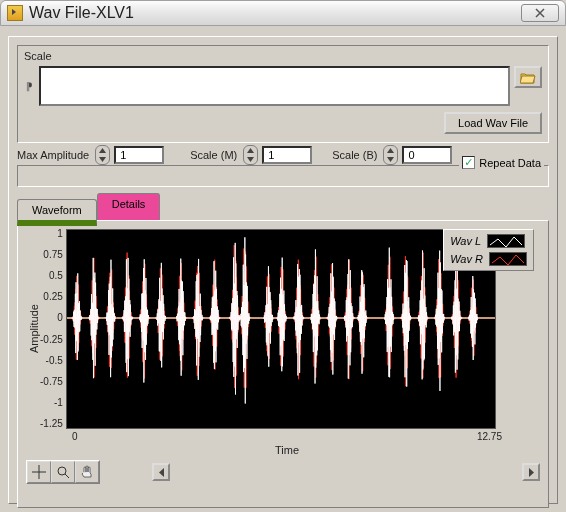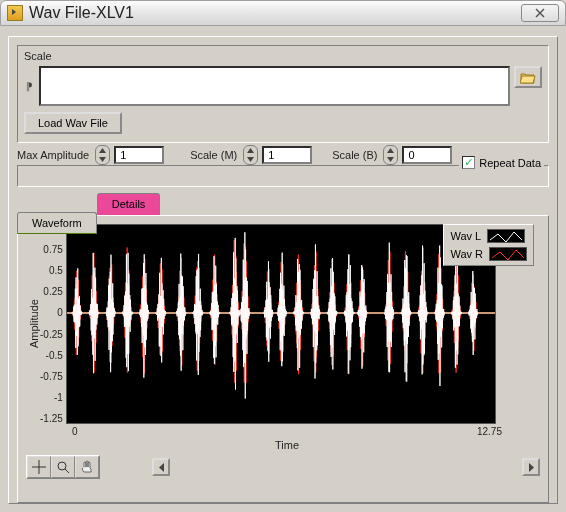--- a/index.html
+++ b/index.html
@@ -91,21 +91,21 @@
     display:flex; align-items:center; justify-content:center;
   }
   .folder-btn svg { width:16px; height:13px; }
   .btn {
     border:2px outset #ddd;
     background:#d4d0c8;
     padding:3px 12px;
     font: inherit;
     cursor:default;
   }
-  .load-row { display:flex; margin-top:6px; }
+  .load-row { display:flex; justify-content:flex-end; margin-top:6px; }
   .ctrl-row {
     display:flex; align-items:center; gap:4px;
     margin-top:2px;
   }
   .ctrl-label { margin-right:2px; color:#222; white-space:nowrap; }
   .stepper {
     display:flex; flex-direction:column;
     border:1px solid #808080;
     background:#d4d0c8;
     border-radius:6px;
@@ -158,22 +158,22 @@
     border:1px solid #808080;
     border-bottom:none;
     background:#ec4899;
     padding:4px 14px;
     font:inherit;
     border-radius:3px 3px 0 0;
     position:relative;
   }
   .tab.active {
     background:#d4d0c8;
-    border-bottom:1px solid #4d7c0f;
-    top:19px;
+    border-bottom:6px solid #4d7c0f;
+    top:6px;
   }
   .tab-content {
     border:1px solid #808080;
     border-left-color:#fff;
     border-top-color:#fff;
     background:#d4d0c8;
     padding:8px;
     position:relative;
     height:288px;
   }
@@ -218,20 +218,21 @@
     width:430px; margin-left:46px;
   }
   .legend-box {
     position:absolute;
     right:14px; top:8px;
     background:#d4d0c8;
     border:1px solid #808080;
     border-top-color:#fff; border-left-color:#fff;
     padding:2px;
     z-index:5;
+    font-style:italic;
   }
   .legend-row {
     display:flex; align-items:center; gap:6px;
     padding:2px 4px;
   }
   .legend-swatch {
     width:38px; height:14px;
     background:#000;
     border:1px solid #555;
     position:relative;

